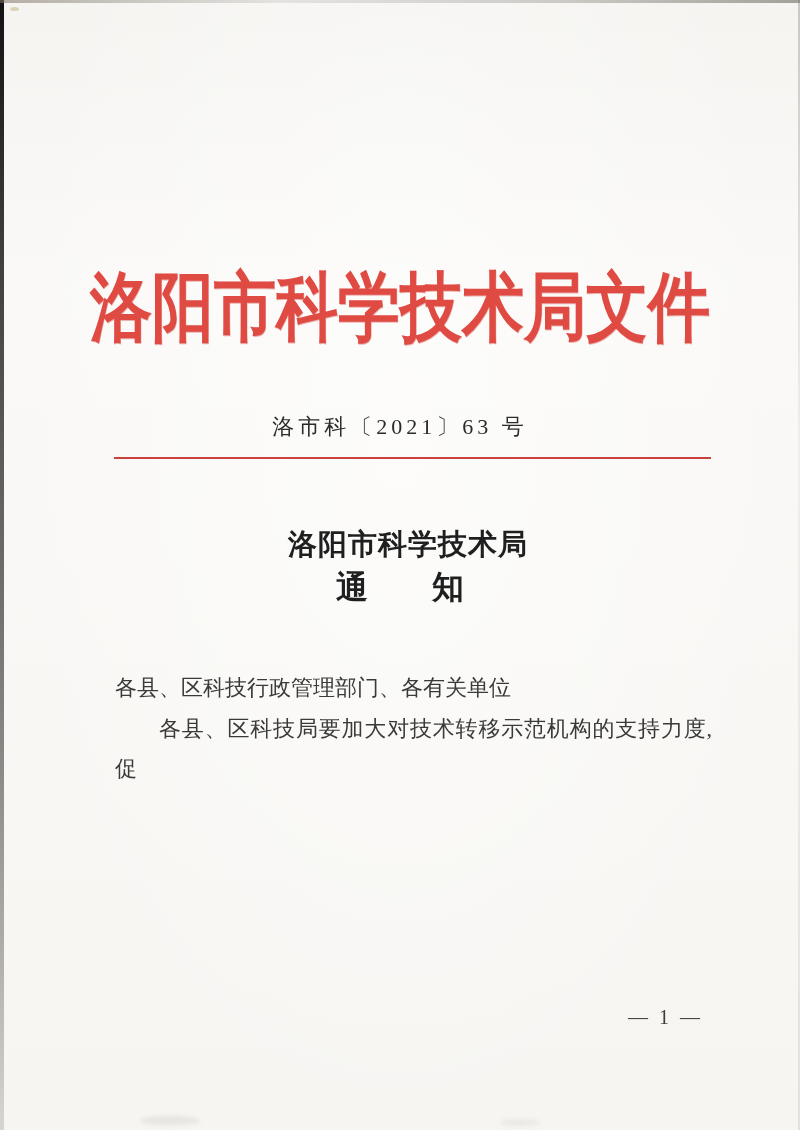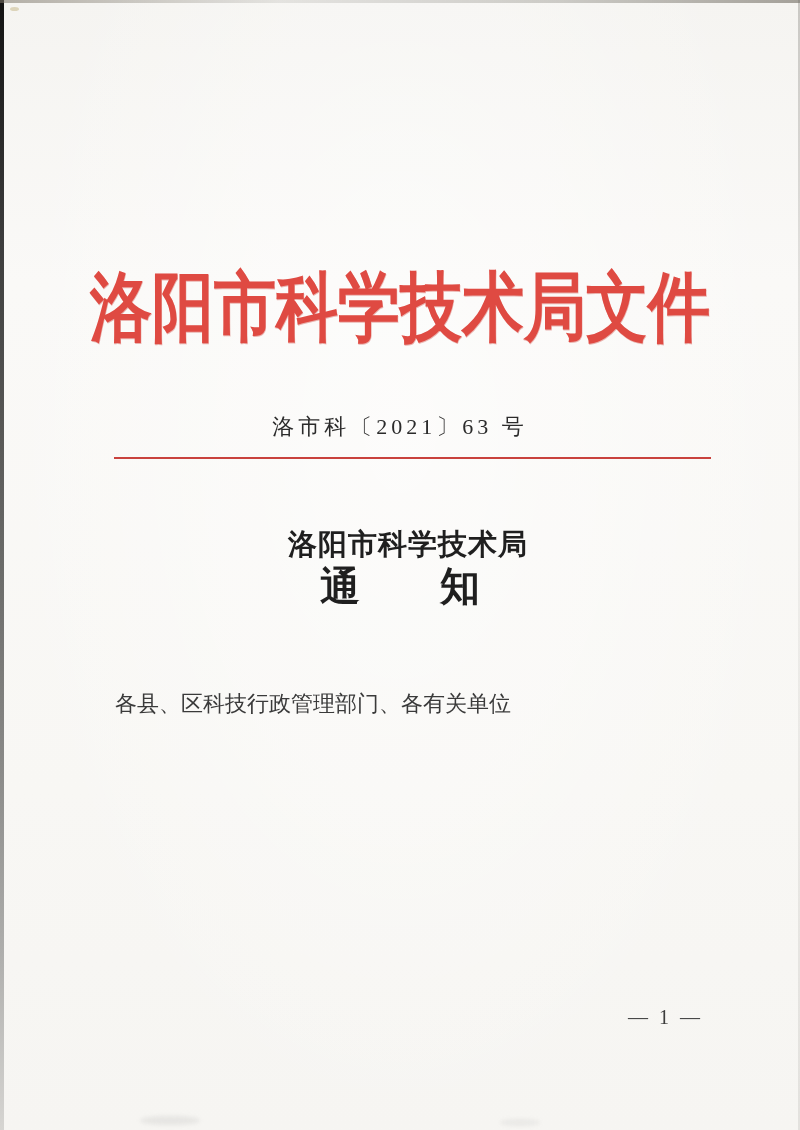--- a/index.html
+++ b/index.html
@@ -67,24 +67,24 @@
     background: var(--divider-red, #c9423d);
   }
 
   .title-block {
     position: absolute; top: 524px; left: 0; width: 100%;
     text-align: center;
     color: #1f1f1f; font-weight: bold;
   }
   .title-line1 { font-size: 29px; line-height: 40px; letter-spacing: 1px; padding-left: 16px; }
   .title-line2 { font-size: 31px; line-height: 41px; letter-spacing: 0.5px; }
-  .title-line3 { font-size: 40px; line-height: 46px; }
+  .title-line3 { font-size: 32px; line-height: 46px; }
 
   .body-text {
-    position: absolute; top: 684px; left: 115px; width: 597px;
+    position: absolute; top: 668px; left: 115px; width: 597px;
     font-size: 22px; line-height: 40.5px;
     color: var(--body-ink, #3a3a3a);
     text-align: justify;
   }
   .body-text p { margin: 0; }
   .para { text-indent: 2em; }
 
   .page-number {
     position: absolute; top: 1006px; left: 0; width: 100%;
     text-align: right; padding-right: 97px;
@@ -109,16 +109,17 @@
 
   <div class="red-divider"></div>
 
   <div class="title-block">
     <div class="title-line1">洛阳市科学技术局</div>
     <div class="title-line3">通　　知</div>
   </div>
 
   <div class="body-text">
     <p class="salutation">各县、区科技行政管理部门、各有关单位</p>
+    <p class="para">各县、区科技局要加大对技术转移示范机构的支持力度,促</p>
   </div>
 
   <div class="page-number">— 1 —</div>
 </div>
 
 </body></html>

